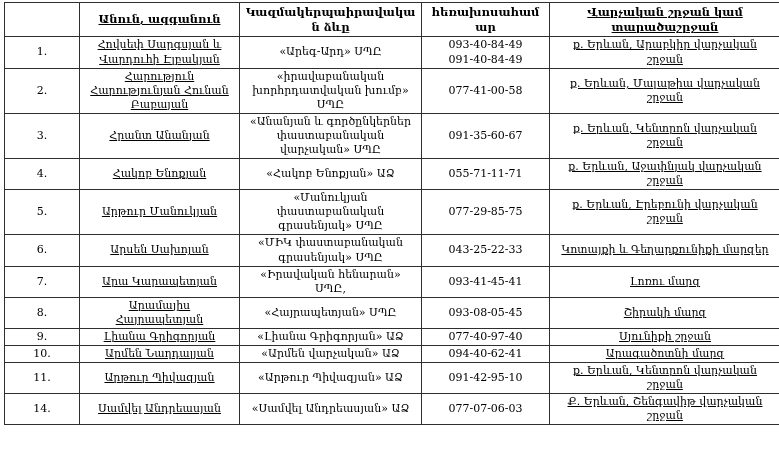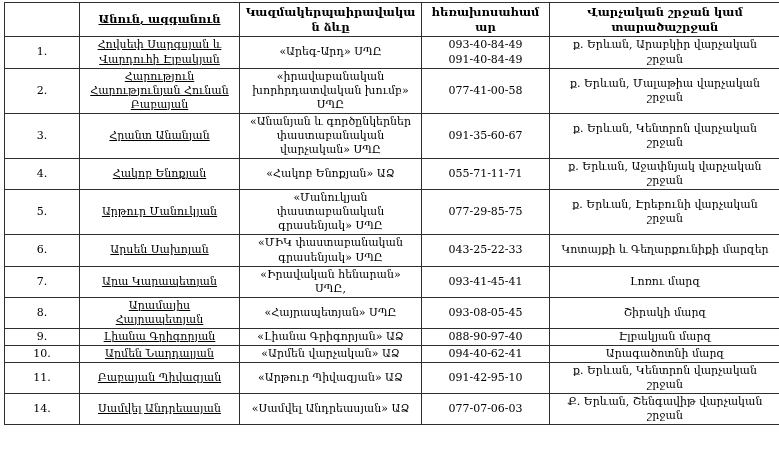--- a/index.html
+++ b/index.html
@@ -32,21 +32,21 @@
   }
   table.providers th {
     font-weight: bold;
     font-size: 11.5px;
     padding: 2px 4px;
   }
   .c-num   { width: 66px; }
   .c-name  { width: 151px; text-decoration: underline; }
   .c-org   { width: 173px; margin-left: 42px; }
   .c-phone { width: 119px; white-space: pre-line; }
-  .c-region{ width: 222px; }
+  .c-region{ width: 222px; text-decoration: underline; }
 </style>
 </head>
 <body>
 
 <div class="page">
   <table class="providers">
     <thead>
       <tr>
         <th class="c-num"></th>
         <th class="c-name">Անուն, ազգանուն</th>
@@ -118,35 +118,35 @@
     <td class="c-name">Արամայիս Հայրապետյան</td>
     <td class="c-org">«Հայրապետյան» ՍՊԸ</td>
     <td class="c-phone">093-08-05-45</td>
     <td class="c-region">Շիրակի մարզ</td>
   </tr>
 
   <tr>
     <td class="c-num">9.</td>
     <td class="c-name">Լիանա Գրիգորյան</td>
     <td class="c-org">«Լիանա Գրիգորյան» ԱՁ</td>
-    <td class="c-phone">088-90-97-40</td>
-    <td class="c-region">Էլբակյան մարզ</td>
+    <td class="c-phone">077-40-97-40</td>
+    <td class="c-region">Սյունիքի շրջան</td>
   </tr>
 
   <tr>
     <td class="c-num">10.</td>
     <td class="c-name">Արմեն Նաղդալյան</td>
     <td class="c-org">«Արմեն վարչական» ԱՁ</td>
     <td class="c-phone">094-40-62-41</td>
     <td class="c-region">Արագածոտնի մարզ</td>
   </tr>
 
   <tr>
     <td class="c-num">11.</td>
-    <td class="c-name">Բաբայան Պիվազյան</td>
+    <td class="c-name">Արթուր Պիվազյան</td>
     <td class="c-org">«Արթուր Պիվազյան» ԱՁ</td>
     <td class="c-phone">091-42-95-10</td>
     <td class="c-region">ք. Երևան, Կենտրոն վարչական շրջան</td>
   </tr>
 
 
 
   <tr>
     <td class="c-num">14.</td>
     <td class="c-name">Սամվել Անդրեասյան</td>

